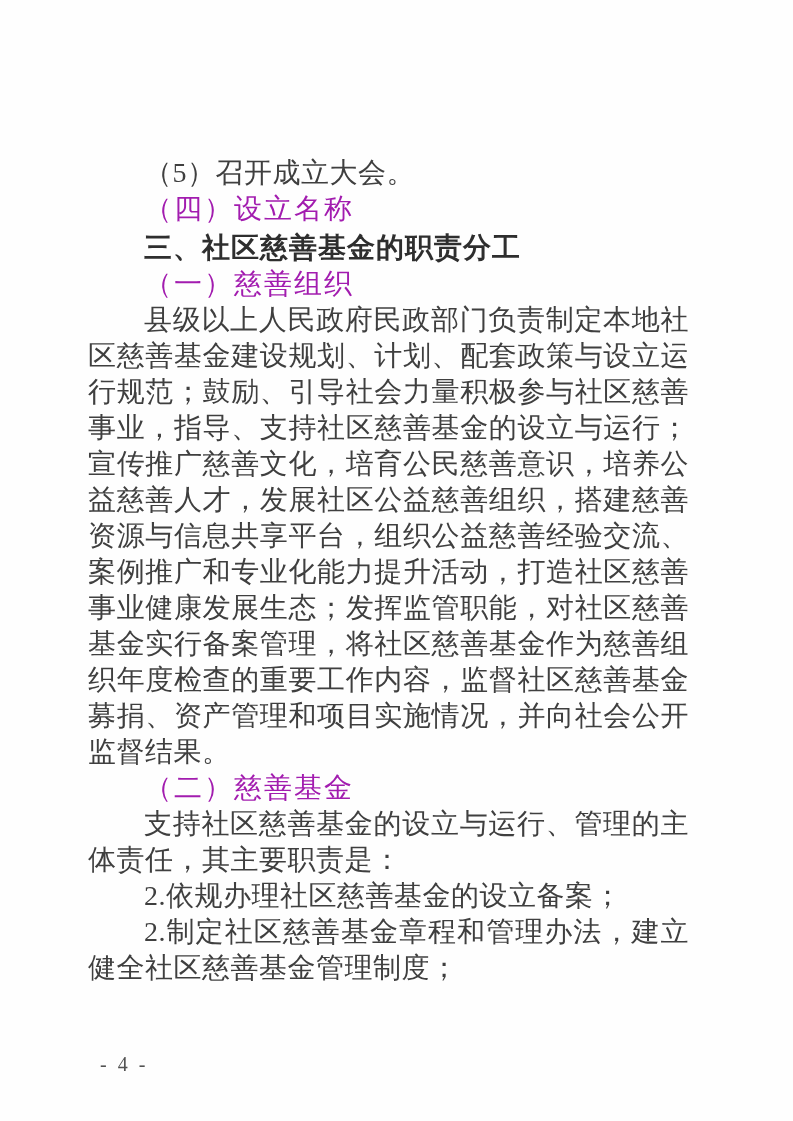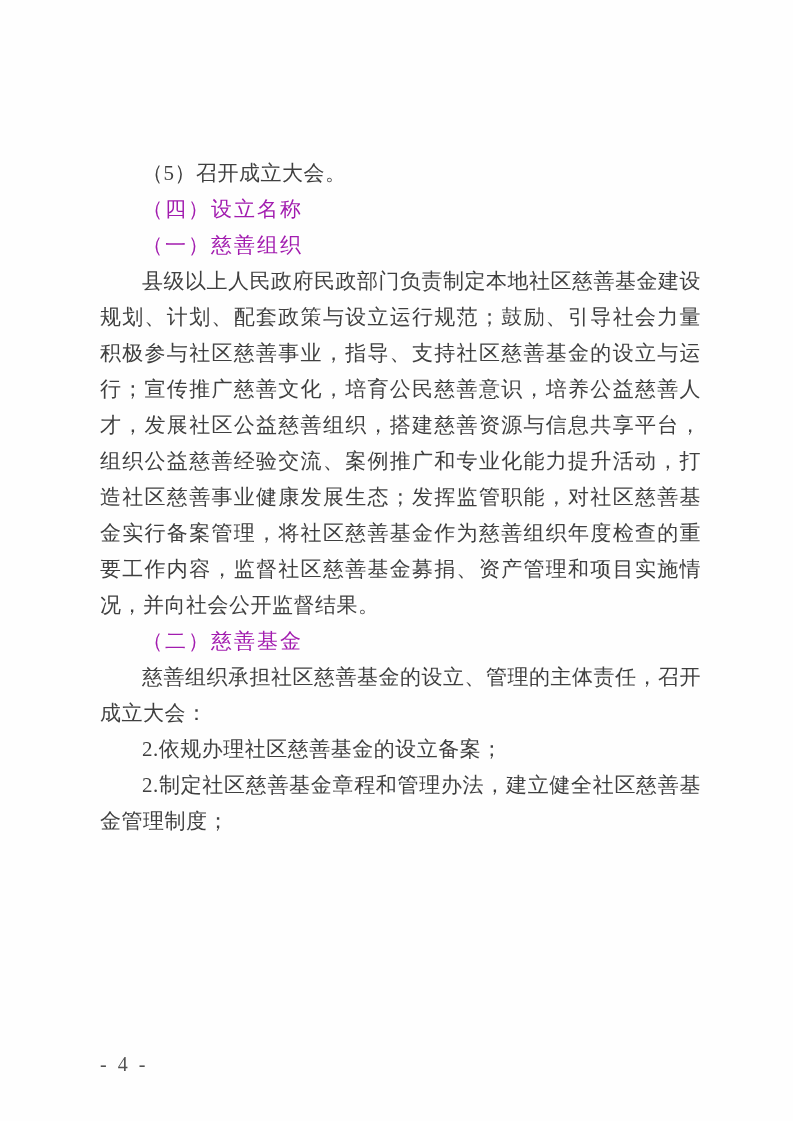--- a/index.html
+++ b/index.html
@@ -9,24 +9,24 @@
   }
   .page {
     position: relative;
     width: 793px;
     height: 1121px;
     background: #fefefe;
     overflow: hidden;
   }
   .content {
     position: absolute;
-    left: 100px;
+    left: 88px;
     top: 155px;
     width: 601px;
-    font-size: 21px;
+    font-size: 28px;
     line-height: 36px;
     color: #3f3f3f;
   }
   .content p {
     margin: 0;
     text-align: justify;
     text-justify: inter-character;
     text-indent: 2em;
     letter-spacing: 0.5px;
   }
@@ -56,21 +56,22 @@
     font-family: "Liberation Serif", "DejaVu Serif", serif;
   }
 </style>
 </head>
 <body>
 
 <div class="page">
   <div class="content">
     <p class="plain-line">（5）召开成立大会。</p>
     <p class="kaiti-head">（四）设立名称</p>
+    <p class="bold-head">三、社区慈善基金的职责分工</p>
     <p class="kaiti-head">（一）慈善组织</p>
     <p class="body-text">县级以上人民政府民政部门负责制定本地社区慈善基金建设规划、计划、配套政策与设立运行规范；鼓励、引导社会力量积极参与社区慈善事业，指导、支持社区慈善基金的设立与运行；宣传推广慈善文化，培育公民慈善意识，培养公益慈善人才，发展社区公益慈善组织，搭建慈善资源与信息共享平台，组织公益慈善经验交流、案例推广和专业化能力提升活动，打造社区慈善事业健康发展生态；发挥监管职能，对社区慈善基金实行备案管理，将社区慈善基金作为慈善组织年度检查的重要工作内容，监督社区慈善基金募捐、资产管理和项目实施情况，并向社会公开监督结果。</p>
     <p class="kaiti-head">（二）慈善基金</p>
-    <p class="body-text">慈善组织承担社区慈善基金的设立、管理的主体责任，召开成立大会：</p>
+    <p class="body-text">支持社区慈善基金的设立与运行、管理的主体责任，其主要职责是：</p>
     <p class="plain-line">2.依规办理社区慈善基金的设立备案；</p>
     <p class="body-text">2.制定社区慈善基金章程和管理办法，建立健全社区慈善基金管理制度；</p>
   </div>
   <div class="page-number">- 4 -</div>
 </div>
 
 </body></html>

